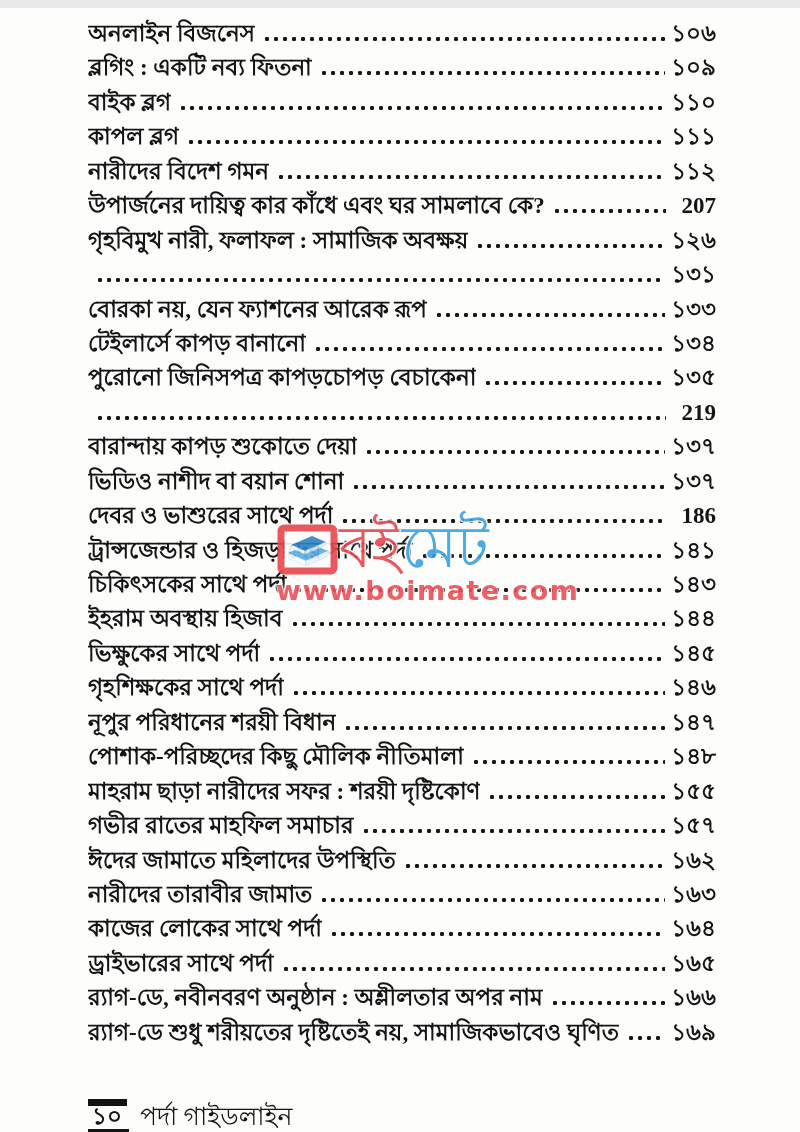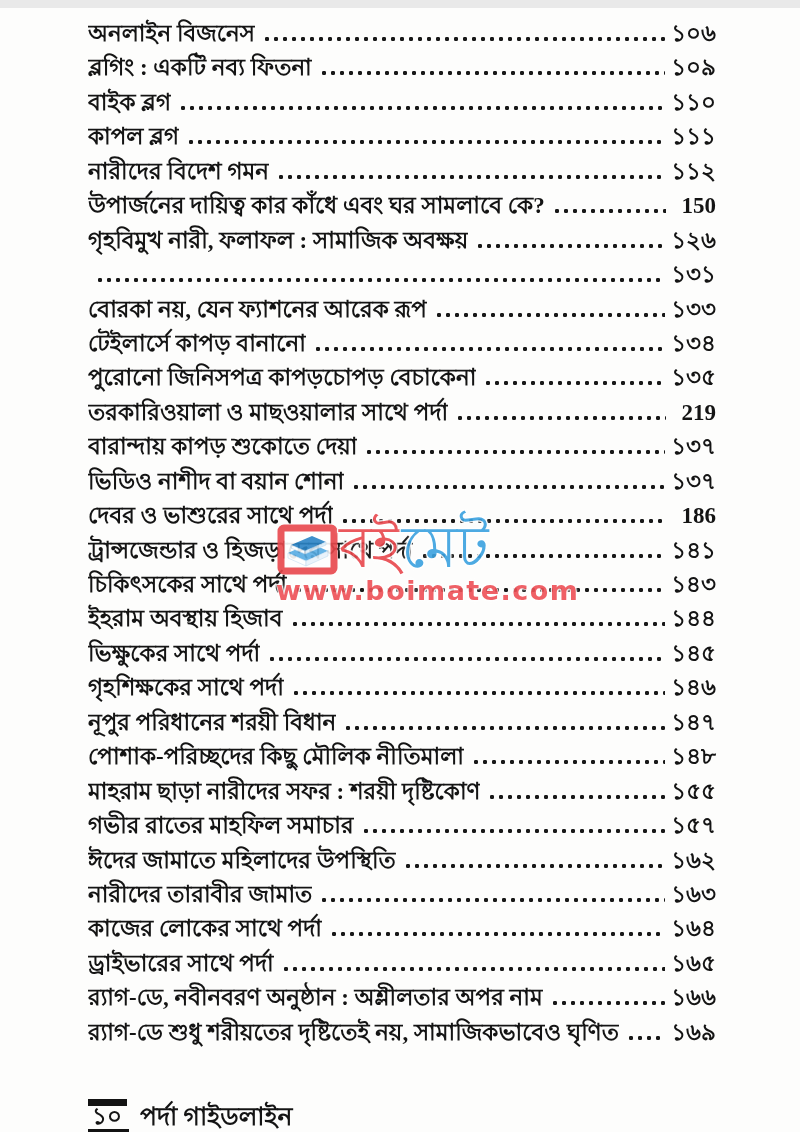--- a/index.html
+++ b/index.html
@@ -78,21 +78,21 @@
     position:absolute; left:86px; top:1096px;
     width:42px; text-align:center;
     font-size:23px; font-weight:700; line-height:26px;
   }
   .footer-bar-bottom{
     position:absolute; left:88px; top:1121px;
     width:41px; height:11px; background:#131313;
   }
   .footer-title{
     position:absolute; left:140px; top:1094px;
-    font-size:25px; font-weight:700; line-height:30px;
+    font-size:25px; font-weight:400; line-height:30px;
   }
 </style>
 </head>
 <body>
 
 <div class="page">
 
   <div class="toc">
     <div class="toc-row">
       <span class="toc-title">অনলাইন বিজনেস</span>
@@ -120,21 +120,21 @@
 
     <div class="toc-row">
       <span class="toc-title">নারীদের বিদেশ গমন</span>
       <span class="toc-leader"></span>
       <span class="toc-page">১১২</span>
     </div>
 
     <div class="toc-row">
       <span class="toc-title">উপার্জনের দায়িত্ব কার কাঁধে এবং ঘর সামলাবে কে?</span>
       <span class="toc-leader"></span>
-      <span class="toc-page">150</span>
+      <span class="toc-page">207</span>
     </div>
 
     <div class="toc-row">
       <span class="toc-title">গৃহবিমুখ নারী, ফলাফল : সামাজিক অবক্ষয়</span>
       <span class="toc-leader"></span>
       <span class="toc-page">১২৬</span>
     </div>
 
     <div class="toc-row">
       <span class="toc-leader"></span>
@@ -153,21 +153,20 @@
       <span class="toc-page">১৩৪</span>
     </div>
 
     <div class="toc-row">
       <span class="toc-title">পুরোনো জিনিসপত্র কাপড়চোপড় বেচাকেনা</span>
       <span class="toc-leader"></span>
       <span class="toc-page">১৩৫</span>
     </div>
 
     <div class="toc-row">
-      <span class="toc-title">তরকারিওয়ালা ও মাছওয়ালার সাথে পর্দা</span>
       <span class="toc-leader"></span>
       <span class="toc-page">219</span>
     </div>
 
     <div class="toc-row">
       <span class="toc-title">বারান্দায় কাপড় শুকোতে দেয়া</span>
       <span class="toc-leader"></span>
       <span class="toc-page">১৩৭</span>
     </div>
 

